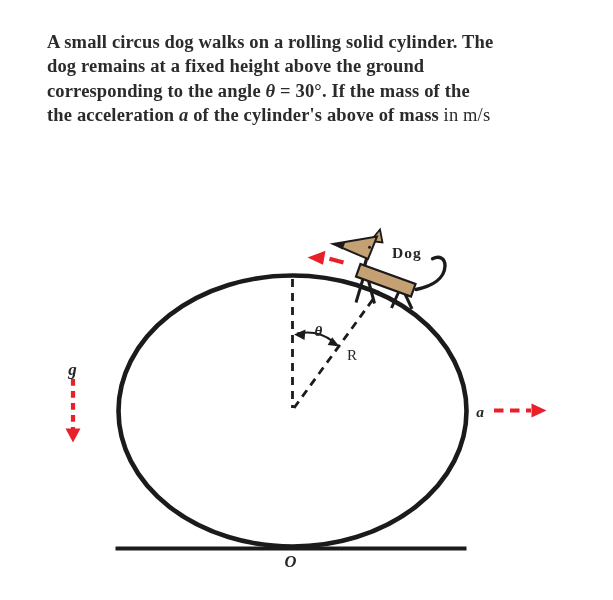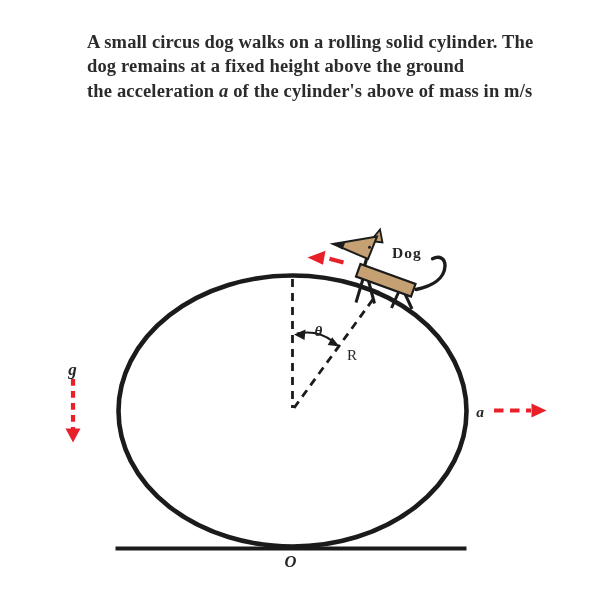--- a/index.html
+++ b/index.html
@@ -6,35 +6,36 @@
   .stage{
     position:relative;width:613px;height:600px;background:#ffffff;overflow:hidden;
     font-family:"Liberation Serif",serif;
   }
   .problem{
     position:absolute;left:47px;top:30px;width:528px;
     font-family:"Liberation Serif",serif;
     font-weight:700;font-size:18.5px;line-height:24.3px;
     color:#2b2b2b;letter-spacing:0.15px;
   }
-  .pline{white-space:nowrap;margin-left:40px;}
+  .pline{white-space:nowrap;}
   .seg-i{font-style:italic;}
-  .seg-b{font-weight:700;}
+  .seg-b{font-weight:400;}
   .seg-sup{vertical-align:super;font-size:12.5px;line-height:0;}
   svg{position:absolute;left:0;top:0;}
   .lbl{font-family:"Liberation Serif",serif;fill:#262626;}
 </style>
 </head>
 <body>
 
 <div class="stage">
 
   <div class="problem" id="problem">
       <div class="pline"><span>A small circus dog walks on a rolling solid cylinder. The</span></div>
       <div class="pline"><span>dog remains at a fixed height above the ground</span></div>
+      <div class="pline"><span>corresponding to the angle </span><span class="seg-i">θ</span><span> = 30°. If the mass of the</span></div>
       <div class="pline"><span>the acceleration </span><span class="seg-i">a</span><span> of the cylinder's above of mass </span><span class="seg-b">in m/s</span></div>
     </div>
 
   <svg width="613" height="600" viewBox="0 0 613 600">
 
     <ellipse cx="292.5" cy="411" rx="174" ry="135.5" fill="none" stroke="#1b1b1b" stroke-width="4.6"></ellipse>
 
     <line x1="115.5" y1="548.5" x2="466.5" y2="548.5" stroke="#1b1b1b" stroke-width="4"></line>
 
     <line x1="292.5" y1="279" x2="292.5" y2="408" stroke="#1b1b1b" stroke-width="2.8" stroke-dasharray="8 6"></line>

